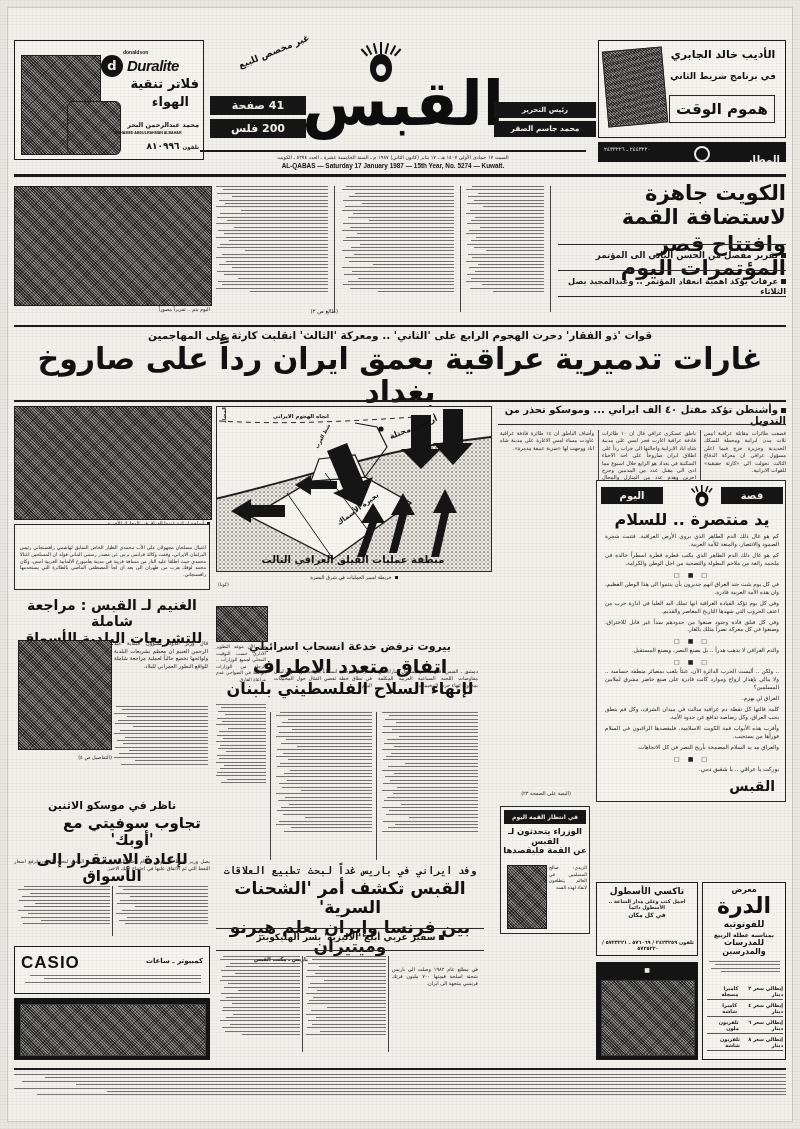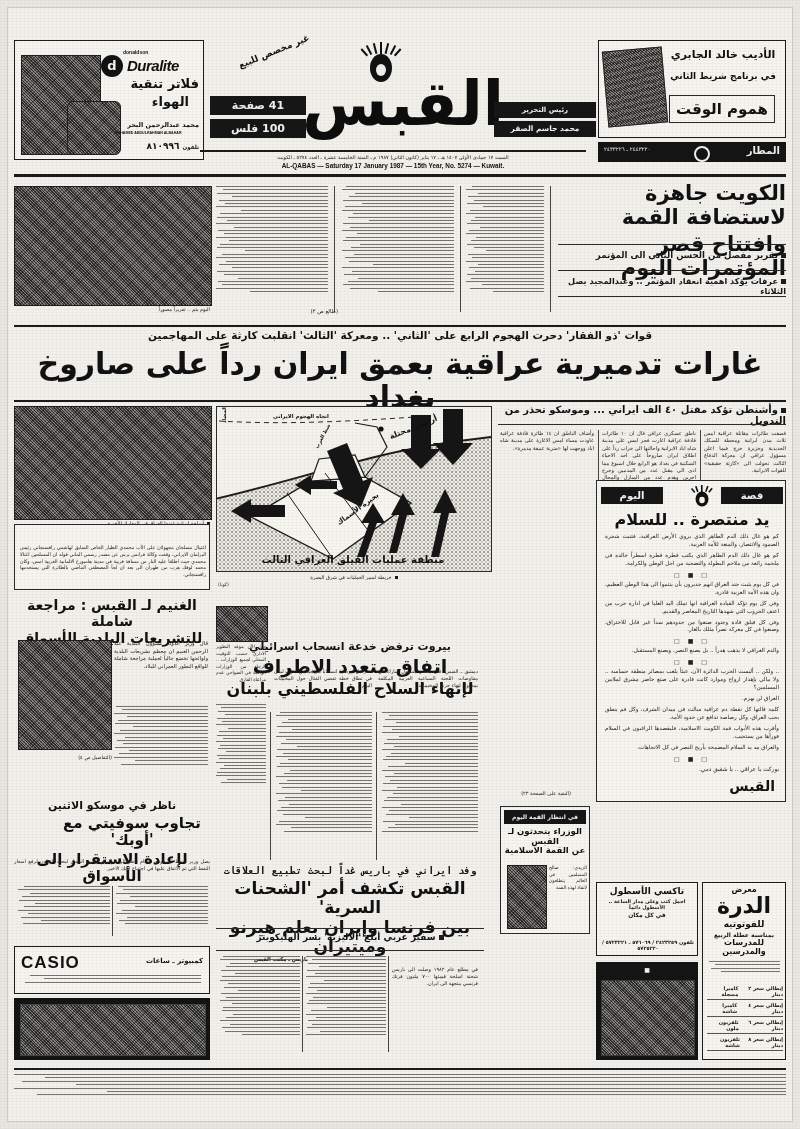--- a/index.html
+++ b/index.html
@@ -80,21 +80,21 @@
       <div class="ar" style="position:absolute;right:4px;top:80px;width:110px;font-size:6.5px;font-weight:bold;color:#111;">محمد عبدالرحمن البحر</div>
       <div class="en" style="position:absolute;left:80px;top:90px;width:106px;font-size:3.6px;font-weight:bold;color:#111;text-align:center;">MOHAMED ABDULRAHMAN ALBAHAR</div>
       <div class="ar" style="position:absolute;right:4px;top:100px;width:120px;font-size:9px;font-weight:bold;color:#111;">
         <span style="font-size:5.5px;">تلفون</span>
         <span>٨١٠٩٩٦</span>
       </div>
     </div>
 
     <div class="blk" style="left:196px;top:56px;width:96px;height:46px;">
       <div class="invbar ar" style="height:19px;line-height:19px;font-size:11px;letter-spacing:4px;">41 صفحة</div>
-      <div class="invbar ar" style="height:19px;line-height:19px;font-size:11px;margin-top:4px;letter-spacing:4px;">100 فلس</div>
+      <div class="invbar ar" style="height:19px;line-height:19px;font-size:11px;margin-top:4px;letter-spacing:4px;">200 فلس</div>
     </div>
 
     <div class="ar" style="position:absolute;left:214px;top:8px;width:84px;font-size:9px;font-weight:bold;color:#111;transform:rotate(-22deg);">غير مخصص للبيع</div>
 
     <div style="position:absolute;left:345px;top:2px;width:44px;height:42px;">
       <svg viewBox="0 0 44 42" width="44" height="42" aria-hidden="true">
         <g fill="#111">
           <rect x="21" y="0" width="2" height="12"></rect>
           <rect x="15" y="1" width="2" height="11" transform="rotate(-14 16 6)"></rect>
           <rect x="27" y="1" width="2" height="11" transform="rotate(14 28 6)"></rect>
@@ -115,21 +115,21 @@
       <div class="invbar ar" style="height:16px;line-height:16px;font-size:7.5px;margin-top:3px;">محمد جاسم الصقر</div>
     </div>
 
     <div class="adbox blk" style="left:584px;top:0;width:188px;height:98px;">
       <div class="photo" style="left:6px;top:8px;width:58px;height:74px;transform:rotate(-5deg);"></div>
       <div class="ar hl" style="position:absolute;right:6px;top:8px;width:112px;font-size:11px;text-align:center;">الأديب خالد الجابري</div>
       <div class="ar hl" style="position:absolute;right:8px;top:30px;width:108px;font-size:9px;text-align:center;">في برنامج شريط الثاني</div>
       <div class="ar hl box" style="position:absolute;right:10px;top:54px;width:104px;height:26px;font-size:15px;text-align:center;line-height:26px;background:#f6f4ee;">هموم الوقت</div>
     </div>
     <div class="blk dark" style="left:584px;top:102px;width:188px;height:20px;">
-      <div class="ar" style="position:absolute;right:6px;top:3px;font-size:10px;font-weight:bold;">المطار</div>
+      <div class="ar" style="position:absolute;right:6px;top:12px;font-size:10px;font-weight:bold;">المطار</div>
       <div style="position:absolute;left:96px;top:4px;width:12px;height:12px;border:2px solid #f1efe9;border-radius:50%;"></div>
       <div class="ar" style="position:absolute;left:6px;top:4px;font-size:5.5px;">٢٤٤٣٢٢٠ ـ ٢٤٣٣٢٢٦</div>
     </div>
   </div>
 
   <div class="rule" style="left:200px;top:150px;width:386px;height:2px;"></div>
   <div class="ar ctr" style="position:absolute;left:200px;top:154px;width:386px;font-size:5px;color:#1b1b1b;">السبت ١٧ جمادى الأولى ١٤٠٧ هـ ـ ١٧ يناير (كانون الثاني) ١٩٨٧ م ـ السنة الخامسة عشرة ـ العدد ٥٢٧٤ ـ الكويت</div>
   <div class="en ctr" style="position:absolute;left:200px;top:162px;width:386px;font-size:6.4px;font-weight:bold;color:#111;">AL-QABAS — Saturday 17 January 1987 — 15th Year, No. 5274 — Kuwait.</div>
   <div class="rule" style="left:14px;top:174px;width:772px;height:3px;"></div>
 
@@ -265,21 +265,21 @@
       </div>
       <div class="hair" style="left:0;top:114px;width:228px;"></div>
     </div>
     <div class="ar cap" style="position:absolute;left:204px;top:126px;width:120px;font-size:5.4px;">(طالع ص ٣)</div>
   </div>
 
   <div class="rule" style="left:14px;top:325px;width:772px;height:2px;"></div>
 
   <div class="blk" style="left:14px;top:330px;width:772px;height:68px;">
     <div class="hl ar ctr" style="font-size:10.5px;font-weight:bold;">قوات 'ذو الفقار' دحرت الهجوم الرابع على 'الثاني' .. ومعركة 'الثالث' انقلبت كارثة على المهاجمين</div>
-    <div class="hl ar ctr" style="font-size:30px;margin-top:5px;letter-spacing:-1px;">غارات تدميرية عراقية بعمق ايران رداً على صاروخ بغداد</div>
+    <div class="hl ar ctr" style="font-size:30px;letter-spacing:-1px;">غارات تدميرية عراقية بعمق ايران رداً على صاروخ بغداد</div>
   </div>
   <div class="rule" style="left:14px;top:400px;width:772px;height:2px;"></div>
 
   <div class="blk" style="left:14px;top:404px;width:772px;height:190px;">
 
     <div class="photo" style="left:0;top:2px;width:196px;height:112px;"></div>
     <div class="ar cap" style="position:absolute;left:0;top:116px;width:196px;font-size:5px;">
       <span class="bullet" style="width:3px;height:3px;"></span><span>أسلحة ايرانية غنمها العراق في المعارك الأخيرة</span>
     </div>
 
@@ -579,21 +579,21 @@
           <i style="width:75%"></i>
           <i style="width:95%"></i>
       </div>
     </div>
     <div class="col-sep" style="left:98px;top:86px;height:50px;"></div>
   </div>
 
   <div class="blk box" style="left:500px;top:806px;width:90px;height:128px;background:#f6f4ee;">
     <div class="invbar ar" style="margin:3px;height:14px;line-height:14px;font-size:6px;">في انتظار القمة اليوم</div>
     <div class="hl ar ctr" style="margin-top:2px;font-size:8.5px;">الوزراء يتحدثون لـ القبس</div>
-    <div class="hl ar ctr" style="font-size:8.5px;">عن القمة الاسلامية</div>
+    <div class="hl ar ctr" style="font-size:8.5px;">عن القمة فليقصدها</div>
     <div class="photo" style="left:6px;top:58px;width:38px;height:62px;"></div>
     <div class="body-ar blk" style="left:48px;top:58px;width:38px;height:62px;font-size:4.6px;">الزيدي: صالح المسلمين في العالم يتطلعون لانقاذ لهذه القمة</div>
   </div>
   <div class="ar cap" style="position:absolute;left:502px;top:790px;width:88px;font-size:5px;text-align:center;">(البقية على الصفحة ٢٣)</div>
 
   <div class="blk" style="left:216px;top:866px;width:268px;height:190px;">
     <div class="hl ar ctr" style="font-size:10px;font-family:Liberation Mono, monospace;">وفد ايراني في باريس غداً لبحث تطبيع العلاقات</div>
     <div class="hl ar ctr" style="font-size:17px;margin-top:2px;">القبس تكشف أمر 'الشحنات السرية'</div>
     <div class="hl ar ctr" style="font-size:17px;margin-top:1px;">بين فرنسا وإيران بعلم هيرنو وميتيران</div>
     <div class="hair" style="left:0;top:62px;width:268px;"></div>

